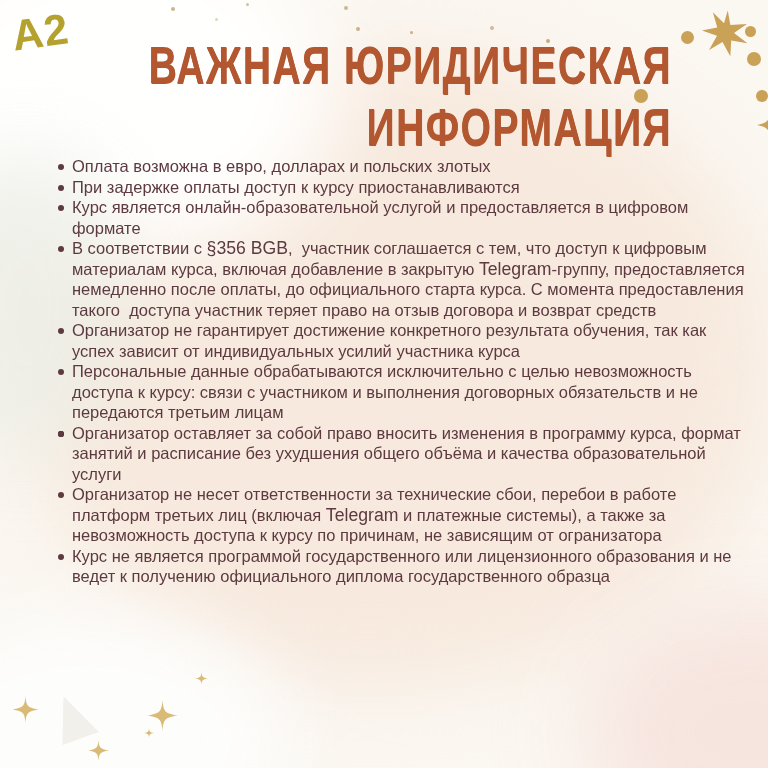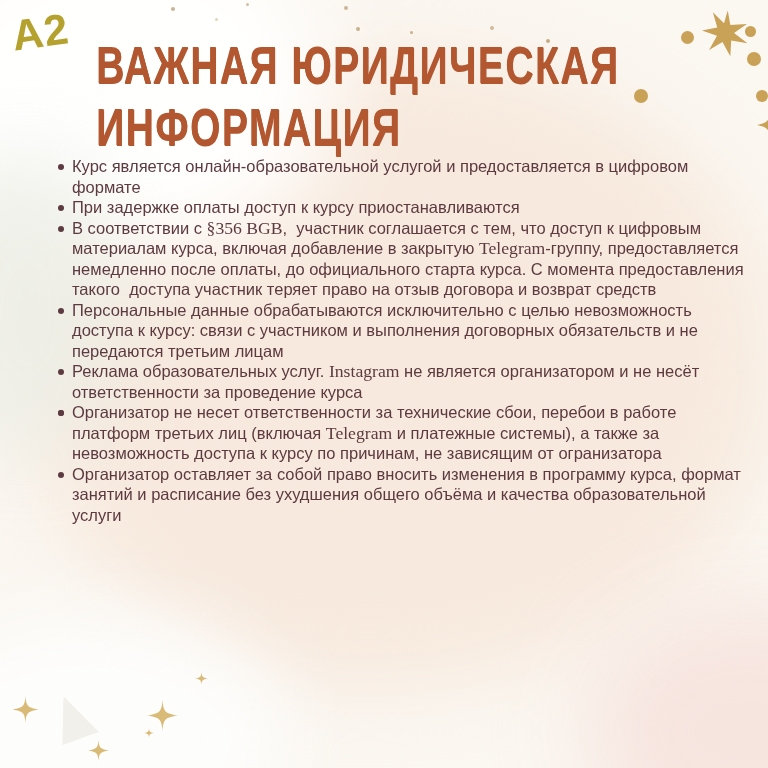--- a/index.html
+++ b/index.html
@@ -24,39 +24,39 @@
 
   .content{position:relative;z-index:2;}
 
   .badge{
     position:absolute;left:12px;top:8px;z-index:3;
     font-size:43px;font-weight:bold;letter-spacing:1px;
     color:var(--badge);transform:rotate(-8deg);
   }
   .title{
     position:absolute;top:34px;left:0;right:0;z-index:2;
-    text-align:left;color:var(--title);font-weight:bold;
+    text-align:right;color:var(--title);font-weight:bold;
   }
   .title .line{
     display:block;font-size:52px;line-height:62px;letter-spacing:2px;
     transform:scaleX(0.75);transform-origin:center;
     text-shadow:0.5px 0.5px 0 var(--title);
   }
   ul.bullets{
     position:absolute;left:57px;top:156px;width:692px;z-index:2;
     list-style:none;color:var(--text);
     font-size:16.5px;line-height:20.5px;
   }
   ul.bullets li{position:relative;padding-left:15px;}
   ul.bullets .dot{
     position:absolute;left:1px;top:8px;width:6px;height:6px;border-radius:50%;
     background:var(--text);
   }
   ul.bullets .txt{white-space:pre-wrap;}
-  .latin-serif{font-family:Liberation Serif, serif;font-size:1.07em;}
+  .latin-serif{font-family:Liberation Sans, sans-serif;font-size:1.07em;}
 
   .decor{position:absolute;z-index:1;}
   .dot-gold{border-radius:50%;background:var(--gold);}
   .speck{border-radius:50%;background:var(--speck);}
   .sparkle svg,.star svg{display:block;}
   .tri{
     position:absolute;left:58px;top:700px;width:42px;height:48px;z-index:1;
     background:#f0ede7;opacity:.85;transform:rotate(12deg);
     clip-path:polygon(0 0,100% 58%,22% 100%);
   }
@@ -122,22 +122,25 @@
     </svg>
 </div>
 
 <div class="content">
   <div class="badge">A2</div>
   <h1 class="title">
     <span class="line">ВАЖНАЯ ЮРИДИЧЕСКАЯ</span>
     <span class="line">ИНФОРМАЦИЯ</span>
   </h1>
   <ul class="bullets" id="bullets">
+      <li><span class="dot"></span><span class="txt"><span>Оплата возможна в евро, долларах и польских злотых</span></span></li>
+      <li><span class="dot"></span><span class="txt"><span>При задержке оплаты доступ к курсу приостанавливаются</span></span></li>
       <li><span class="dot"></span><span class="txt"><span>Курс является онлайн-образовательной услугой и предоставляется в цифровом формате</span></span></li>
-      <li><span class="dot"></span><span class="txt"><span>При задержке оплаты доступ к курсу приостанавливаются</span></span></li>
       <li><span class="dot"></span><span class="txt"><span>В соответствии с </span><span class="latin-serif">§356 BGB</span><span>,  участник соглашается с тем, что доступ к цифровым материалам курса, включая добавление в закрытую </span><span class="latin-serif">Telegram</span><span>-группу, предоставляется немедленно после оплаты, до официального старта курса. С момента предоставления такого  доступа участник теряет право на отзыв договора и возврат средств</span></span></li>
+      <li><span class="dot"></span><span class="txt"><span>Организатор не гарантирует достижение конкретного результата обучения, так как успех зависит от индивидуальных усилий участника курса</span></span></li>
       <li><span class="dot"></span><span class="txt"><span>Персональные данные обрабатываются исключительно с целью невозможность доступа к курсу: связи с участником и выполнения договорных обязательств и не передаются третьим лицам</span></span></li>
-      <li><span class="dot"></span><span class="txt"><span>Реклама образовательных услуг. </span><span class="latin-serif">Instagram</span><span> не является организатором и не несёт ответственности за проведение курса</span></span></li>
       <li><span class="dot"></span></li>
+      <li><span class="dot"></span></li>
+      <li><span class="dot"></span><span class="txt"><span>Организатор оставляет за собой право вносить изменения в программу курса, формат занятий и расписание без ухудшения общего объёма и качества образовательной услуги</span></span></li>
       <li><span class="dot"></span><span class="txt"><span>Организатор не несет ответственности за технические сбои, перебои в работе платформ третьих лиц (включая </span><span class="latin-serif">Telegram</span><span> и платежные системы), а также за невозможность доступа к курсу по причинам, не зависящим от огранизатора</span></span></li>
-      <li><span class="dot"></span><span class="txt"><span>Организатор оставляет за собой право вносить изменения в программу курса, формат занятий и расписание без ухудшения общего объёма и качества образовательной услуги</span></span></li>
+      <li><span class="dot"></span><span class="txt"><span>Курс не является программой государственного или лицензионного образования и не ведет к получению официального диплома государственного образца</span></span></li>
     </ul>
 </div>
 
 </body></html>

